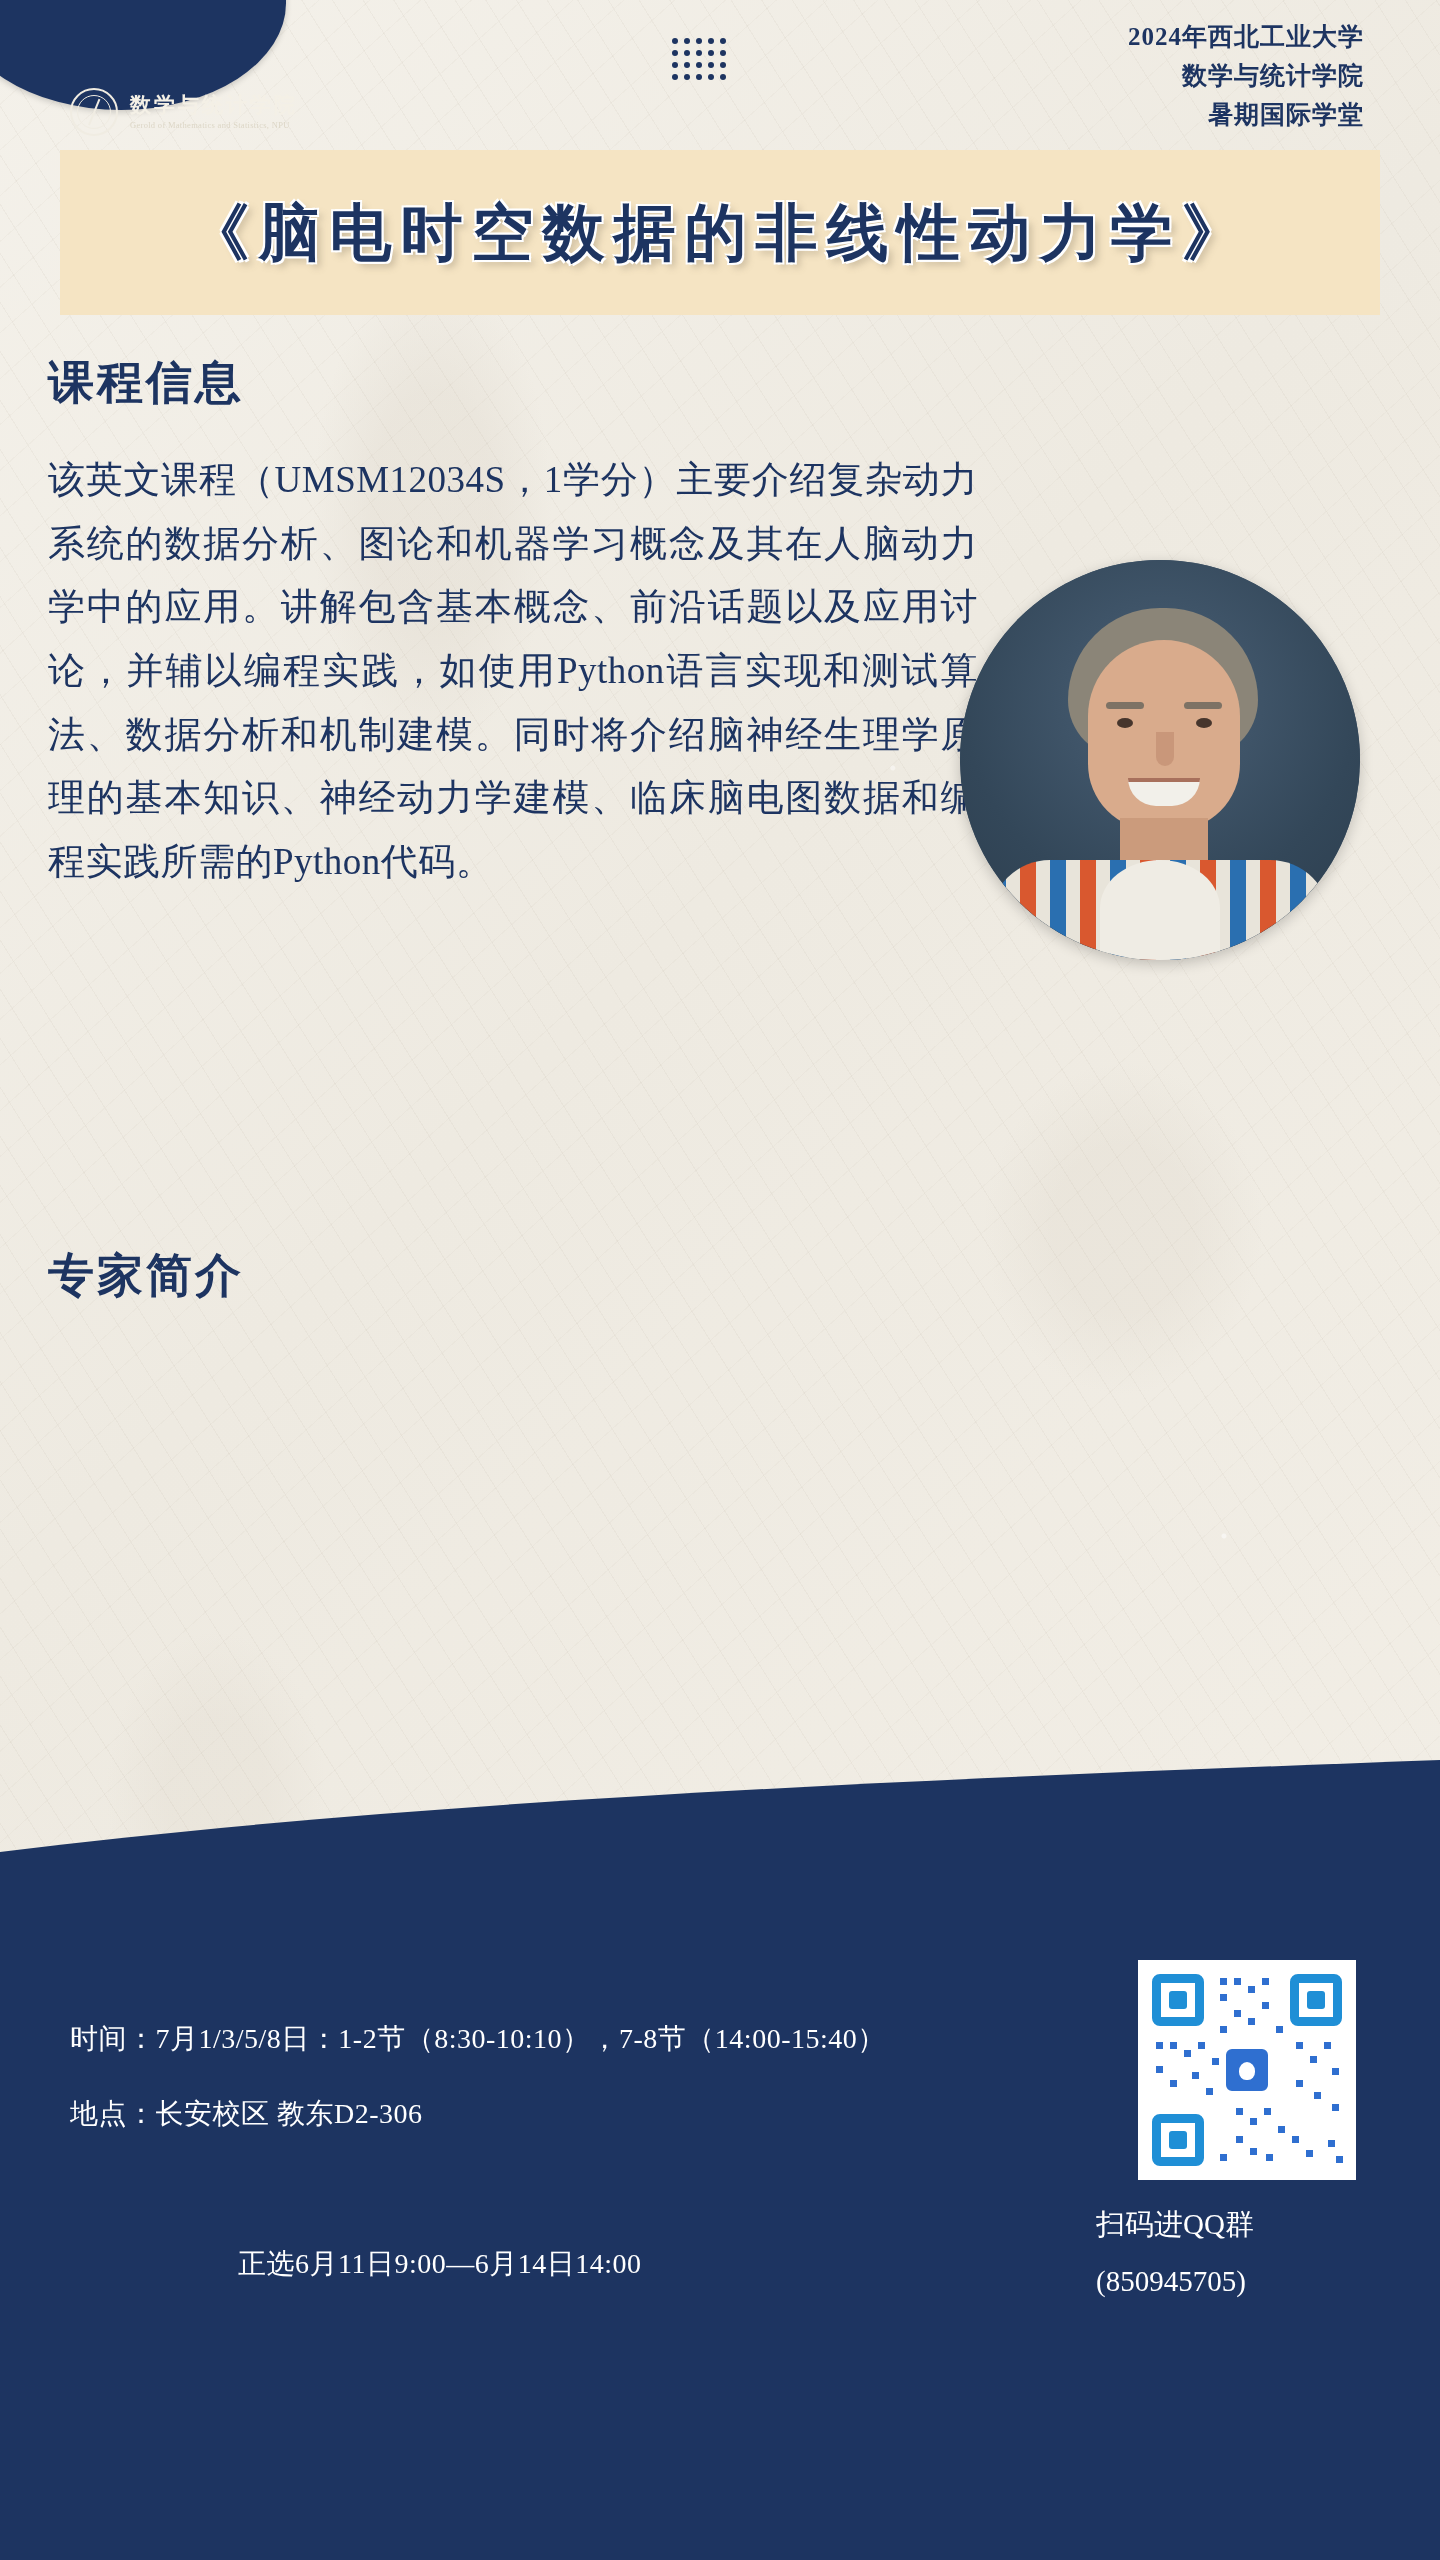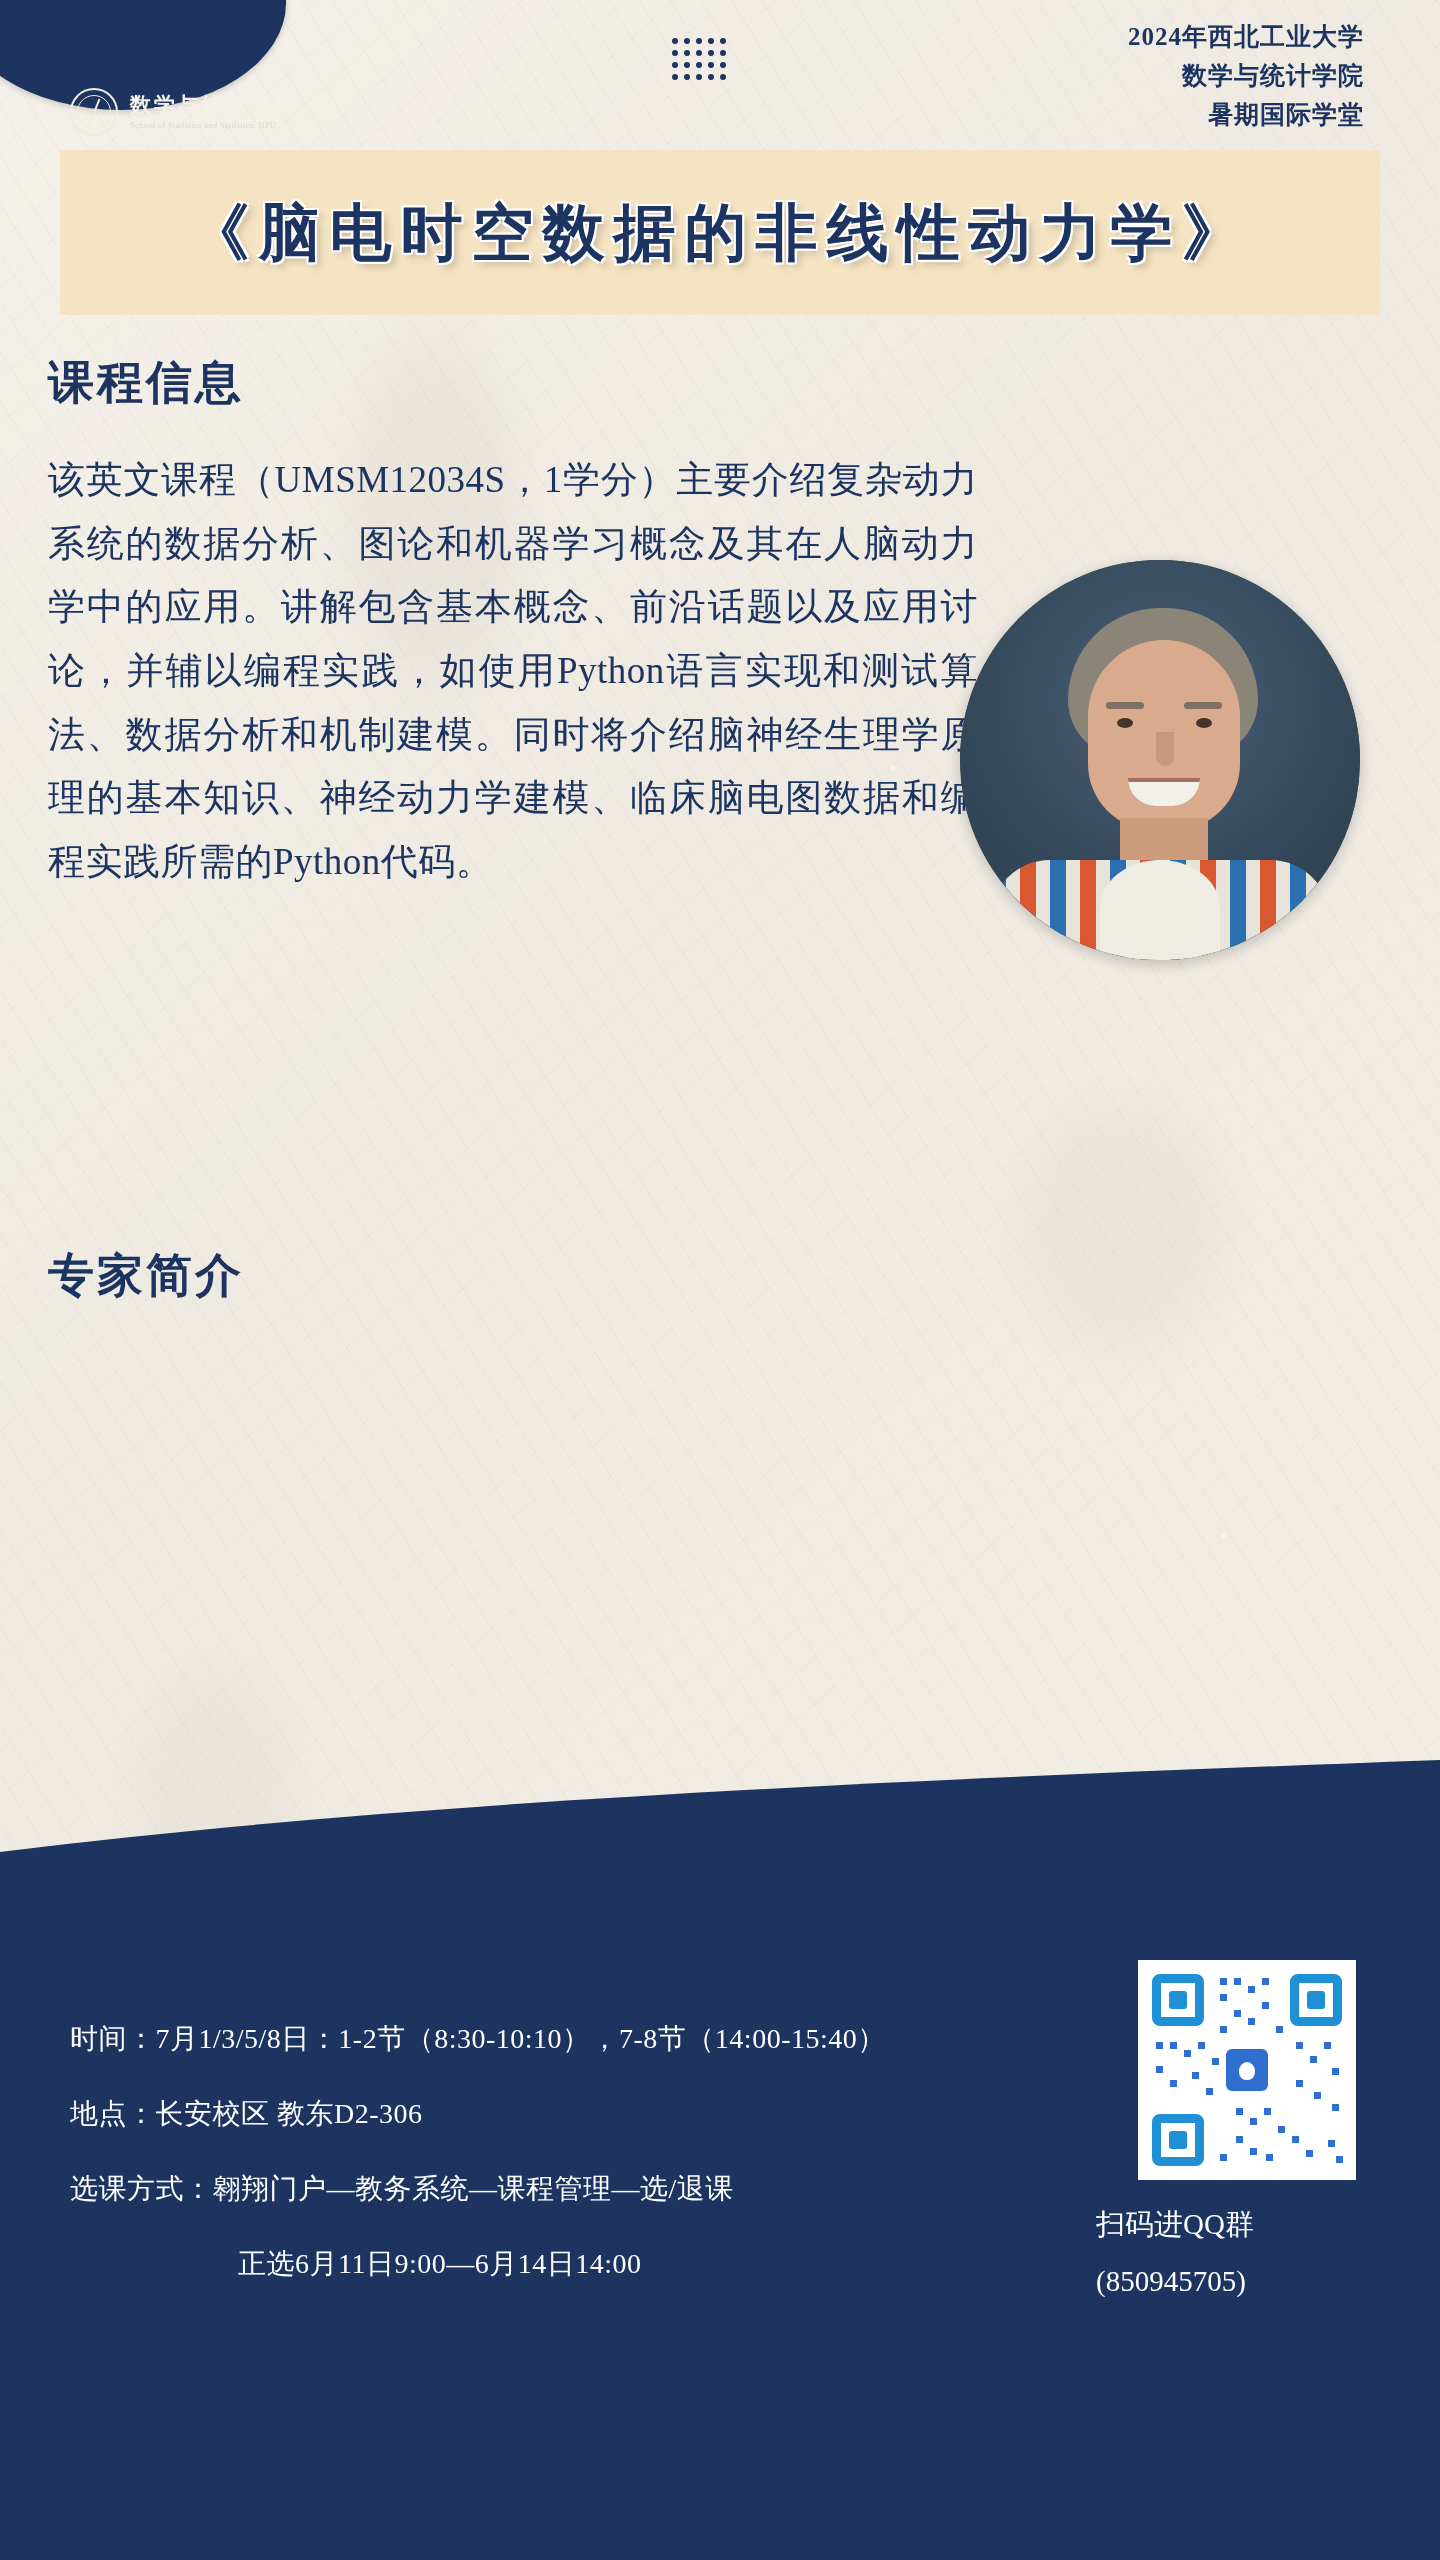--- a/index.html
+++ b/index.html
@@ -396,21 +396,21 @@
 <body>
 
 <div class="poster">
   <div class="texture"></div>
 
   <div class="logo-badge"></div>
   <div class="logo-inner">
     <span class="logo-seal"></span>
     <span>
       <span class="logo-text-cn">数学与统计学院</span>
-      <span class="logo-text-en" style="display:block">School of Statistics and Statistics, NPU</span>
+      <span class="logo-text-en" style="display:block">Gerold of Mathematics and Statistics, NPU</span>
     </span>
   </div>
 
   <div class="dot-grid">
     <i></i>
       <i></i>
       <i></i>
       <i></i>
       <i></i>
     <i></i>
@@ -468,21 +468,20 @@
 
   <div class="footer">
     <div class="footer-mask">
       <svg width="1440" height="130" viewBox="0 0 1440 130">
         <path d="M0 92 C 420 40, 900 20, 1440 0 L1440 130 L0 130 Z" fill="#1d3461"></path>
       </svg>
     </div>
 
     <div class="f-line" id="f-time">时间：7月1/3/5/8日：1-2节（8:30-10:10），7-8节（14:00-15:40）</div>
     <div class="f-line" id="f-place">地点：长安校区 教东D2-306</div>
-    <div class="f-line" id="f-method">选课方式：翱翔门户—教务系统—课程管理—选/退课</div>
     <div class="f-line" id="f-first">正选6月11日9:00—6月14日14:00</div>
   </div>
 
   <div class="qr-box">
     <div class="qr-inner">
       <span class="qr-eye" style="left:6px; top:6px;"></span>
       <span class="qr-eye" style="right:6px; top:6px;"></span>
       <span class="qr-eye" style="left:6px; bottom:6px;"></span>
 
       <span class="qr-cell" style="left:74px;top:10px;width:7px;height:7px"></span>

